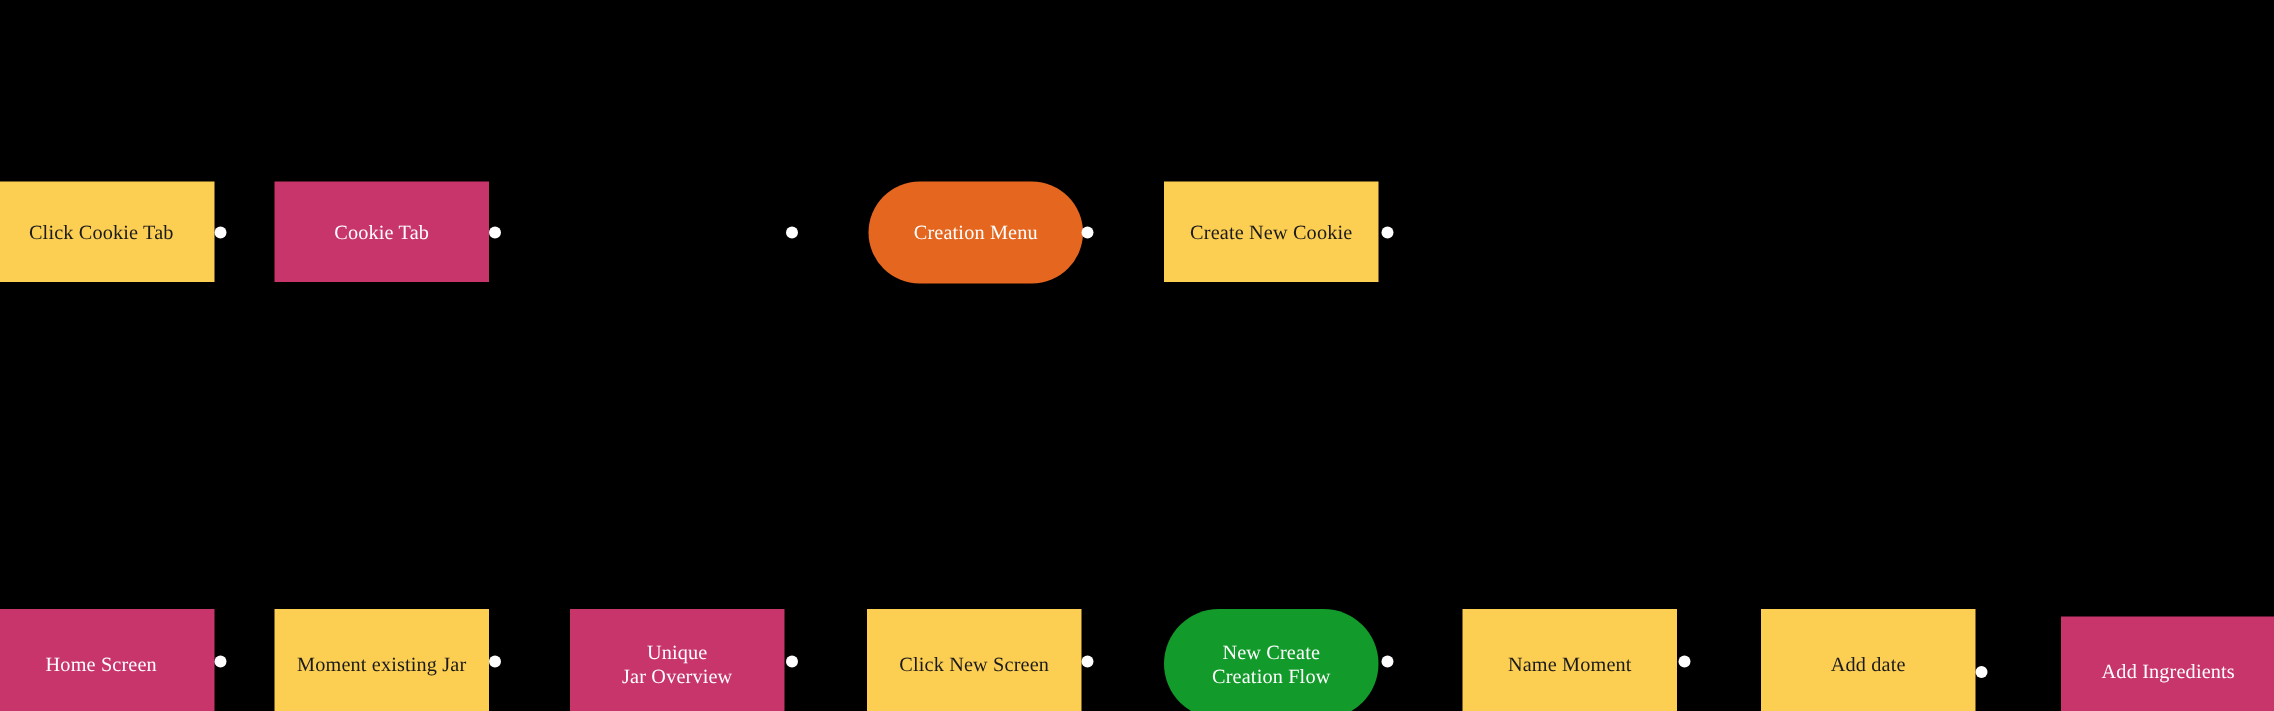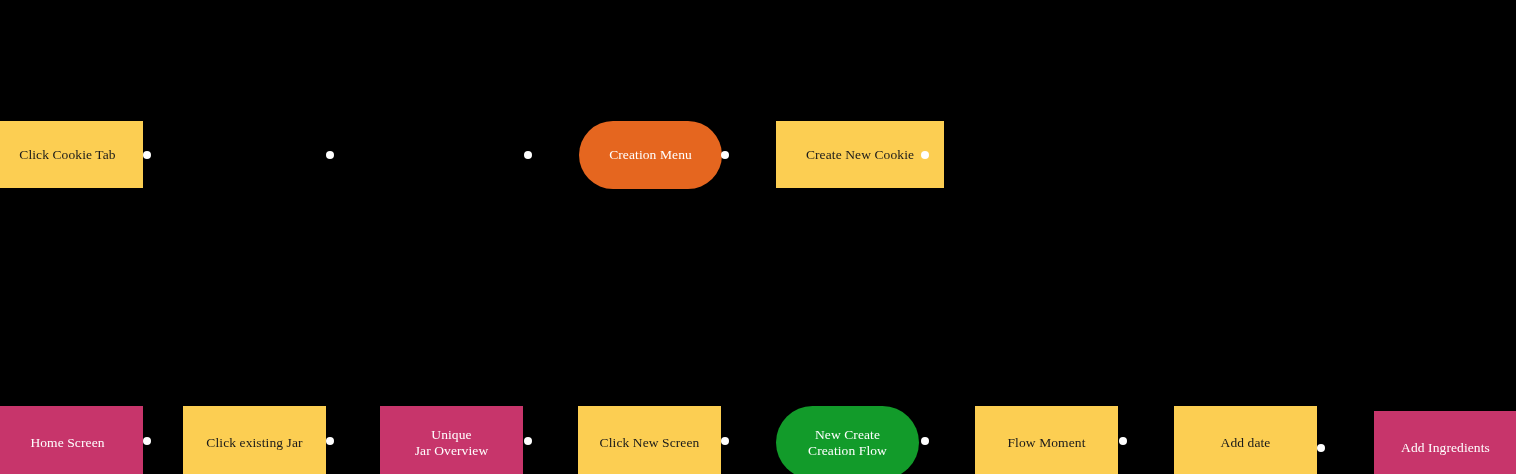--- a/index.html
+++ b/index.html
@@ -48,35 +48,36 @@
     border-radius: 50%;
     background: #ffffff;
   }
   .node-label { display: block; pointer-events: none; }
 </style>
 </head>
 <body>
 
 <div id="canvas">
     <div class="node yellow rect" style="left: -8px; top: 121px; width: 151px; height: 67px;"><span class="node-label">Click Cookie Tab</span></div>
+    <div class="node pink rect" style="left: 183px; top: 121px; width: 143px; height: 67px;"><span class="node-label">Cookie Tab</span></div>
     <div class="node orange stadium" style="left: 579px; top: 121px; width: 143px; height: 68px; align-items: center;"><span class="node-label">Creation Menu</span></div>
-    <div class="node yellow rect" style="left: 776px; top: 121px; width: 168px; height: 67px;"><span class="node-label">Create New Cookie</span></div>
+    <div class="node yellow rect" style="left: 776px; top: 121px; width: 143px; height: 67px;"><span class="node-label">Create New Cookie</span></div>
     <div class="dot" style="left: 143px; top: 151px;"></div>
     <div class="dot" style="left: 326px; top: 151px;"></div>
     <div class="dot" style="left: 524px; top: 151px;"></div>
     <div class="dot" style="left: 721px; top: 151px;"></div>
     <div class="dot" style="left: 921px; top: 151px;"></div>
     <div class="node pink rect" style="left: -8px; top: 406px; width: 151px; height: 73px;"><span class="node-label">Home Screen</span></div>
-    <div class="node yellow rect" style="left: 183px; top: 406px; width: 143px; height: 73px;"><span class="node-label">Click existing Jar</span></div>
+    <div class="node yellow rect" style="left: 183px; top: 406px; width: 143px; height: 73px;"><span class="node-label">Moment existing Jar</span></div>
     <div class="node pink rect" style="left: 380px; top: 406px; width: 143px; height: 73px;"><span class="node-label">Unique
 Jar Overview</span></div>
     <div class="node yellow rect" style="left: 578px; top: 406px; width: 143px; height: 73px;"><span class="node-label">Click New Screen</span></div>
     <div class="node green stadium" style="left: 776px; top: 406px; width: 143px; height: 73px;"><span class="node-label">New Create
 Creation Flow</span></div>
-    <div class="node yellow rect" style="left: 975px; top: 406px; width: 143px; height: 73px;"><span class="node-label">Flow Moment</span></div>
+    <div class="node yellow rect" style="left: 975px; top: 406px; width: 143px; height: 73px;"><span class="node-label">Name Moment</span></div>
     <div class="node yellow rect" style="left: 1174px; top: 406px; width: 143px; height: 73px;"><span class="node-label">Add date</span></div>
     <div class="node pink rect" style="left: 1374px; top: 411px; width: 143px; height: 73px;"><span class="node-label">Add Ingredients</span></div>
     <div class="dot" style="left: 143px; top: 437px;"></div>
     <div class="dot" style="left: 326px; top: 437px;"></div>
     <div class="dot" style="left: 524px; top: 437px;"></div>
     <div class="dot" style="left: 721px; top: 437px;"></div>
     <div class="dot" style="left: 921px; top: 437px;"></div>
     <div class="dot" style="left: 1119px; top: 437px;"></div>
     <div class="dot" style="left: 1317px; top: 444px;"></div>
   </div>

